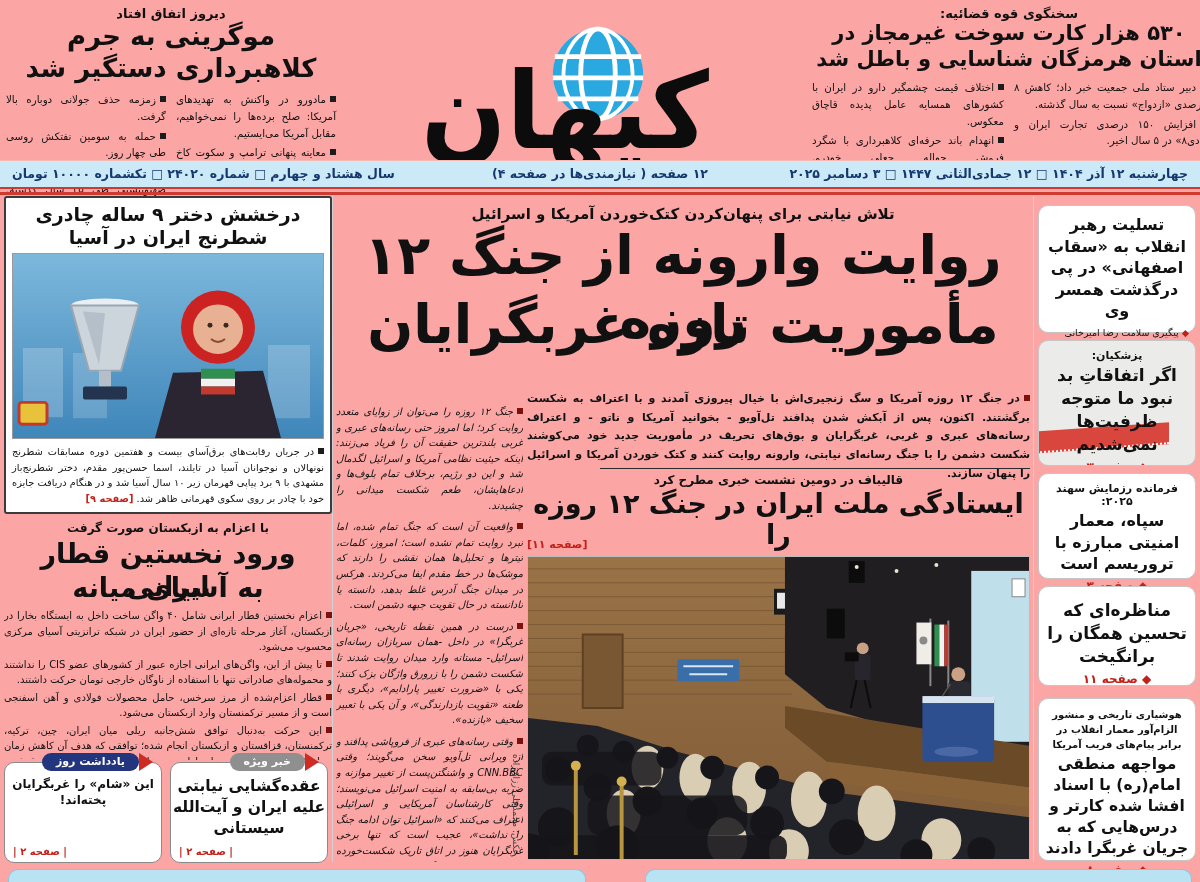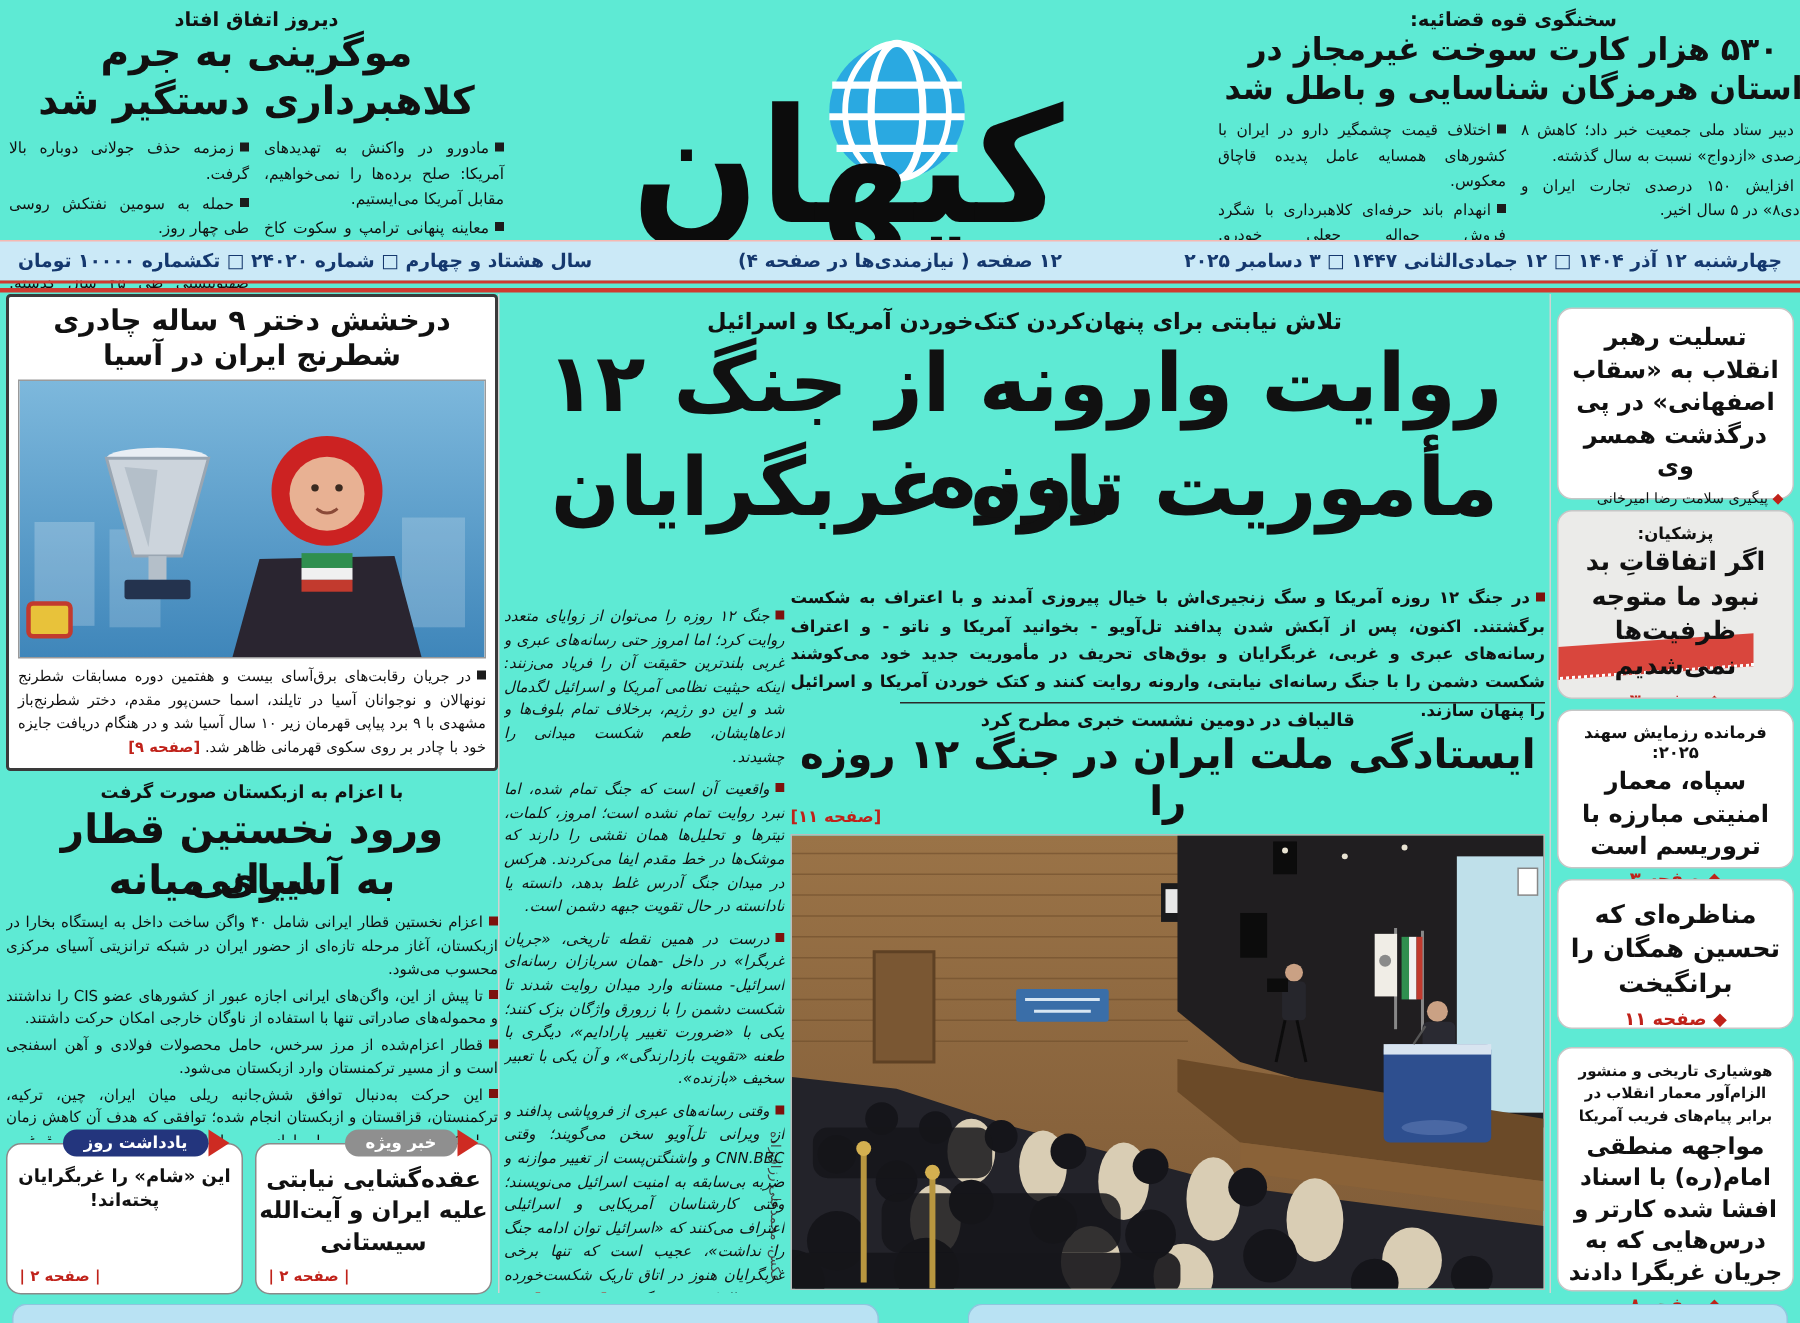--- a/index.html
+++ b/index.html
@@ -1,19 +1,19 @@
 <!DOCTYPE html>
 <html lang="fa" dir="rtl"><head>
 <meta charset="utf-8">
 <style>
   html,body{margin:0;padding:0;background:#e9e9e9;}
   *{box-sizing:border-box;}
   #page{
     position:relative;width:1200px;height:882px;margin:0 auto;
-    background:#5eead4;overflow:hidden;direction:rtl;
+    background:#fca5a5;overflow:hidden;direction:rtl;
     font-family:"DejaVu Sans",sans-serif;color:#111;
   }
   .abs{position:absolute;}
   .ctr{text-align:center;}
   .jst{text-align:justify;}
   
   .hd-kicker{font-size:13px;font-weight:bold;text-align:center;}
   .hd-headline{font-weight:bold;text-align:center;line-height:1.22;letter-spacing:-0.3px;}
   .hd-bullets{display:flex;gap:10px;margin-top:7px;}
   .hd-col{flex:1;font-size:10.3px;line-height:1.62;text-align:justify;}
@@ -168,21 +168,21 @@
       <span class="sq"></span><span>در جریان رقابت‌های برق‌آسای بیست و هفتمین دوره مسابقات شطرنج نونهالان و نوجوانان آسیا در تایلند، اسما حسن‌پور مقدم، دختر شطرنج‌باز مشهدی با ۹ برد پیاپی قهرمان زیر ۱۰ سال آسیا شد و در هنگام دریافت جایزه خود با چادر بر روی سکوی قهرمانی ظاهر شد.</span>
       <span class="pref">[صفحه ۹]</span>
     </div>
   </div>
 
   <div class="abs ctr" id="train-kicker">با اعزام به ازبکستان صورت گرفت</div>
   <div class="abs ctr hd-headline" id="train-hl1">ورود نخستین قطار ایرانی</div>
   <div class="abs ctr hd-headline" id="train-hl2">به آسیای میانه</div>
   <div class="abs jst" id="train-bullets">
     <p><span class="sq red"></span><span>اعزام نخستین قطار ایرانی شامل ۴۰ واگن ساخت داخل به ایستگاه بخارا در ازبکستان، آغاز مرحله تازه‌ای از حضور ایران در شبکه ترانزیتی آسیای مرکزی محسوب می‌شود.</span></p>
-    <p><span class="sq red"></span><span>تا پیش از این، واگن‌های ایرانی اجازه عبور از کشورهای عضو CIS را نداشتند و محموله‌های صادراتی تنها با استفاده از ناوگان خارجی امکان حرکت داشتند.</span></p>
+    <p><span class="sq red"></span><span>تا پیش از این، واگن‌های ایرانی اجازه عبور از کشورهای عضو CIS را نداشتند و محموله‌های صادراتی تنها با استفاده از ناوگان خارجی تومان حرکت داشتند.</span></p>
     <p><span class="sq red"></span><span>قطار اعزام‌شده از مرز سرخس، حامل محصولات فولادی و آهن اسفنجی است و از مسیر ترکمنستان وارد ازبکستان می‌شود.</span></p>
     <p><span class="sq red"></span><span>این حرکت به‌دنبال توافق شش‌جانبه ریلی میان ایران، چین، ترکیه، ترکمنستان، قزاقستان و ازبکستان انجام شده؛ توافقی که هدف آن کاهش زمان حمل کالا از شرق آسیا به اروپا از مسیر ایران و تقویت کریدور شرق-غرب است.</span></p>
 
   </div>
 
   <div class="abs mini-box" style="left:170px;">
     <div class="ribbon">
       <span class="arrow"></span>
       <span class="lbl gray">خبر ویژه</span>
     </div>

